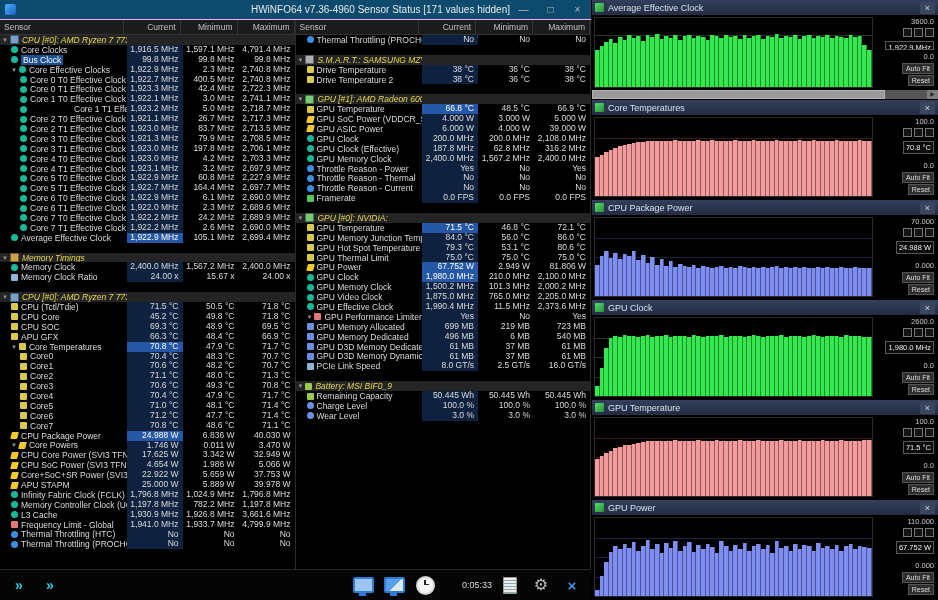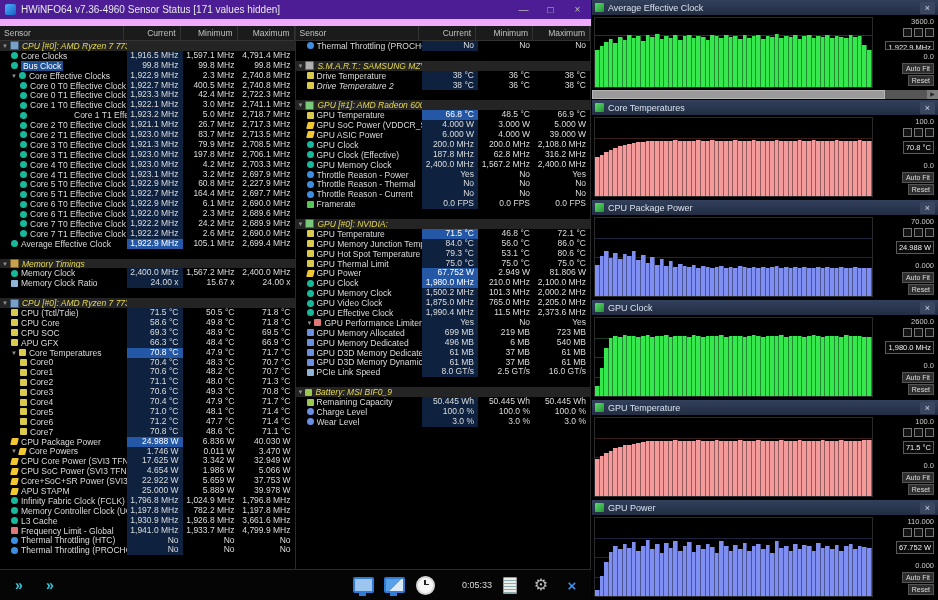--- a/index.html
+++ b/index.html
@@ -1,21 +1,21 @@
 <!DOCTYPE html>
 <html><head>
 <meta charset="utf-8">
 <style>
   html,body{margin:0;padding:0;background:#000;}
   body{width:938px;height:600px;overflow:hidden;font-family:"Liberation Sans","DejaVu Sans",sans-serif;}
   .app{position:relative;width:938px;height:600px;background:#000;}
 
   
   .main-win{position:absolute;left:0;top:0;width:591px;height:600px;background:#050505;display:flex;flex-direction:column;}
-  .titlebar{height:19px;background:#4c1d95;display:flex;align-items:center;border-bottom:7px solid #f0abfc;flex:none;}
+  .titlebar{height:19px;background:#0c4a6e;display:flex;align-items:center;border-bottom:1px solid #f0abfc;flex:none;text-align:right;}
   .title-icon{width:11px;height:11px;margin:0 5px;background:linear-gradient(135deg,#4ab0ff,#1a5fbf);border-radius:2px;flex:none;}
   .title-text{font-size:10px;color:#e8e8e8;flex:1;white-space:nowrap;overflow:hidden;}
   .winbtn{width:27px;height:100%;display:flex;align-items:center;justify-content:center;color:#bdbdbd;font-size:10px;cursor:default;}
 
   .panes{flex:1;display:flex;overflow:hidden;}
   .pane{width:50%;display:flex;flex-direction:column;border-right:1px solid #2a2a2a;overflow:hidden;}
   .thead{display:flex;height:14px;background:#1b1b1b;border-bottom:1px solid #333;color:#c0c0c0;font-size:8.5px;align-items:center;flex:none;}
   .th-label{flex:1;padding-left:4px;border-right:1px solid #333;height:100%;line-height:14px;}
   .th-num{width:52px;text-align:right;padding-right:4px;border-right:1px solid #333;height:100%;line-height:14px;flex:none;}
   .tbody{flex:1;overflow:hidden;background:#000;}
@@ -349,21 +349,21 @@
               </div>
               <div class="c-num curbg">71.5 °C</div>
               <div class="c-num">50.5 °C</div>
               <div class="c-num">71.8 °C</div>
             </div>
             <div class="trow valrow">
               <div class="c-label" style="padding-left: 11px;">
                 <span class="ric ic-temp"></span>
                 <span class="ltext">CPU Core</span>
               </div>
-              <div class="c-num curbg">58.6 °C</div>
+              <div class="c-num curbg">45.2 °C</div>
               <div class="c-num">49.8 °C</div>
               <div class="c-num">71.8 °C</div>
             </div>
             <div class="trow valrow">
               <div class="c-label" style="padding-left: 11px;">
                 <span class="ric ic-temp"></span>
                 <span class="ltext">CPU SOC</span>
               </div>
               <div class="c-num curbg">69.3 °C</div>
               <div class="c-num">48.9 °C</div>
@@ -603,21 +603,21 @@
             <div class="trow valrow">
               <div class="c-label" style="padding-left: 11px;">
                 <span class="ric ic-temp"></span>
                 <span class="ltext">Drive Temperature</span>
               </div>
               <div class="c-num curbg">38 °C</div>
               <div class="c-num">36 °C</div>
               <div class="c-num">38 °C</div>
             </div>
             <div class="trow valrow">
-              <div class="c-label" style="padding-left: 11px; font-style: italic;">
+              <div class="c-label" style="padding-left: 11px;">
                 <span class="ric ic-temp"></span>
                 <span class="ltext">Drive Temperature 2</span>
               </div>
               <div class="c-num curbg">38 °C</div>
               <div class="c-num">36 °C</div>
               <div class="c-num">38 °C</div>
             </div>
             <div class="trow sp"></div>
             <div class="trow sec">
               <div class="c-label" style="padding-left: 2px;">

